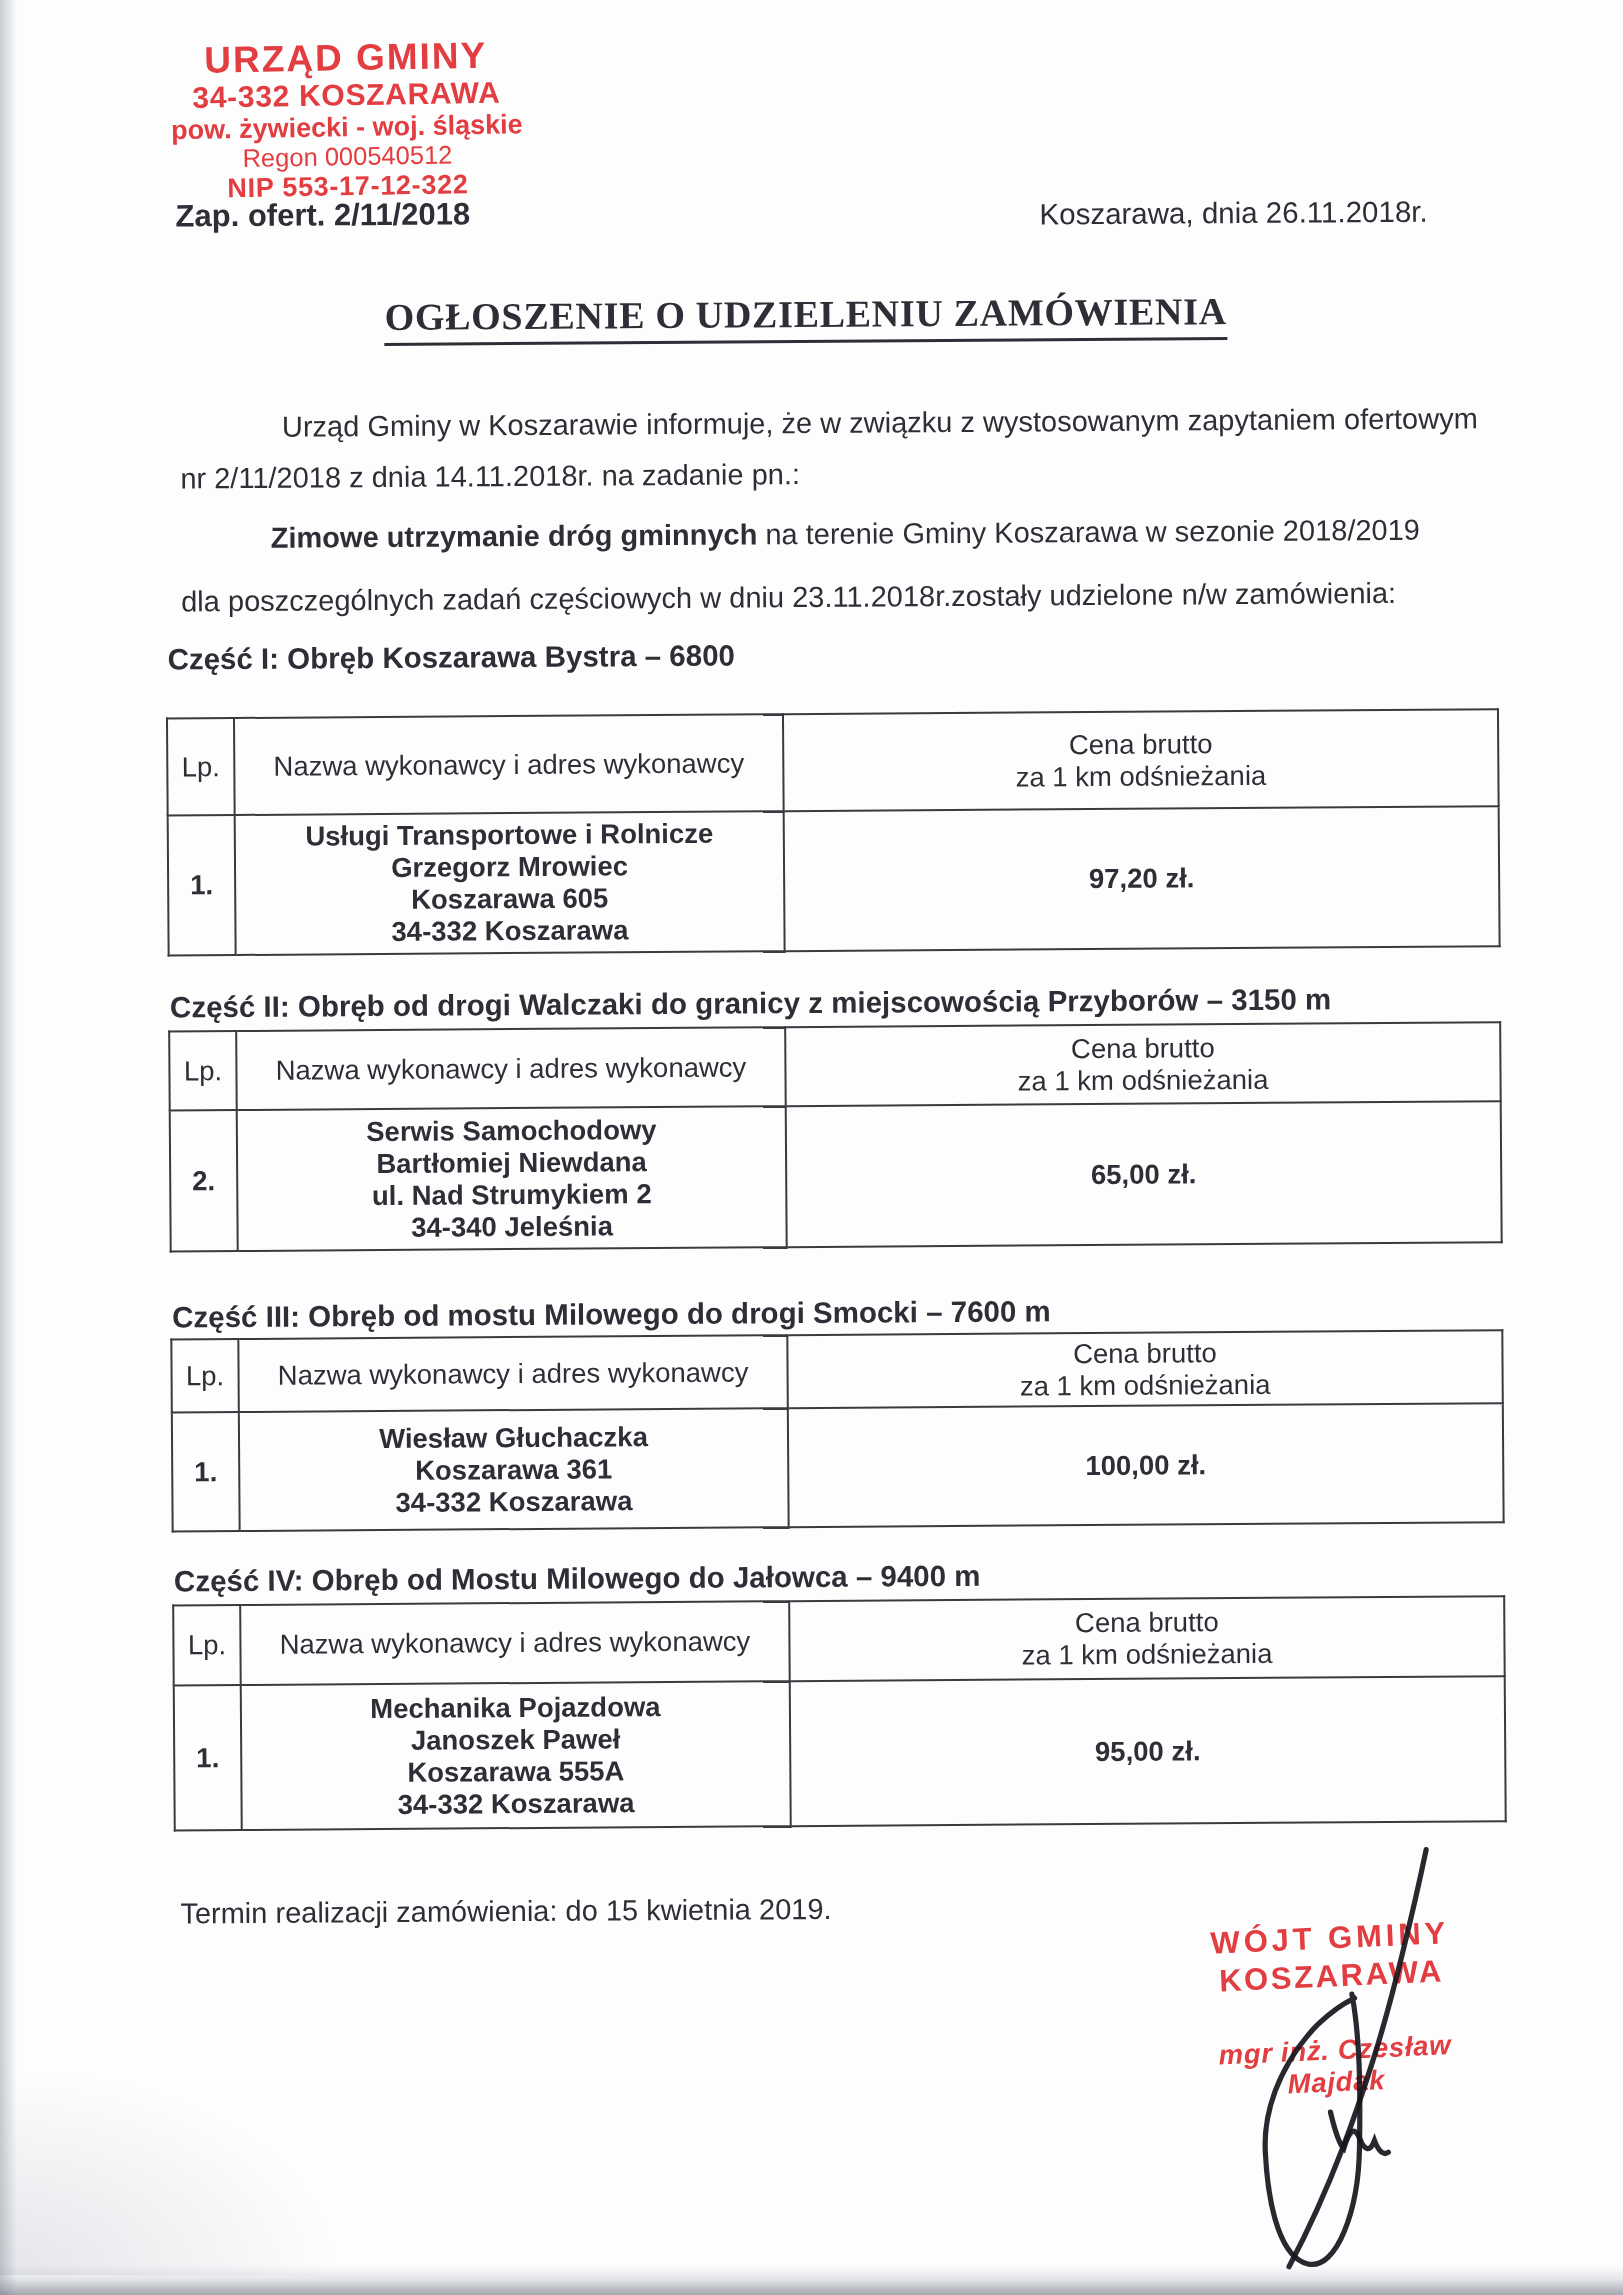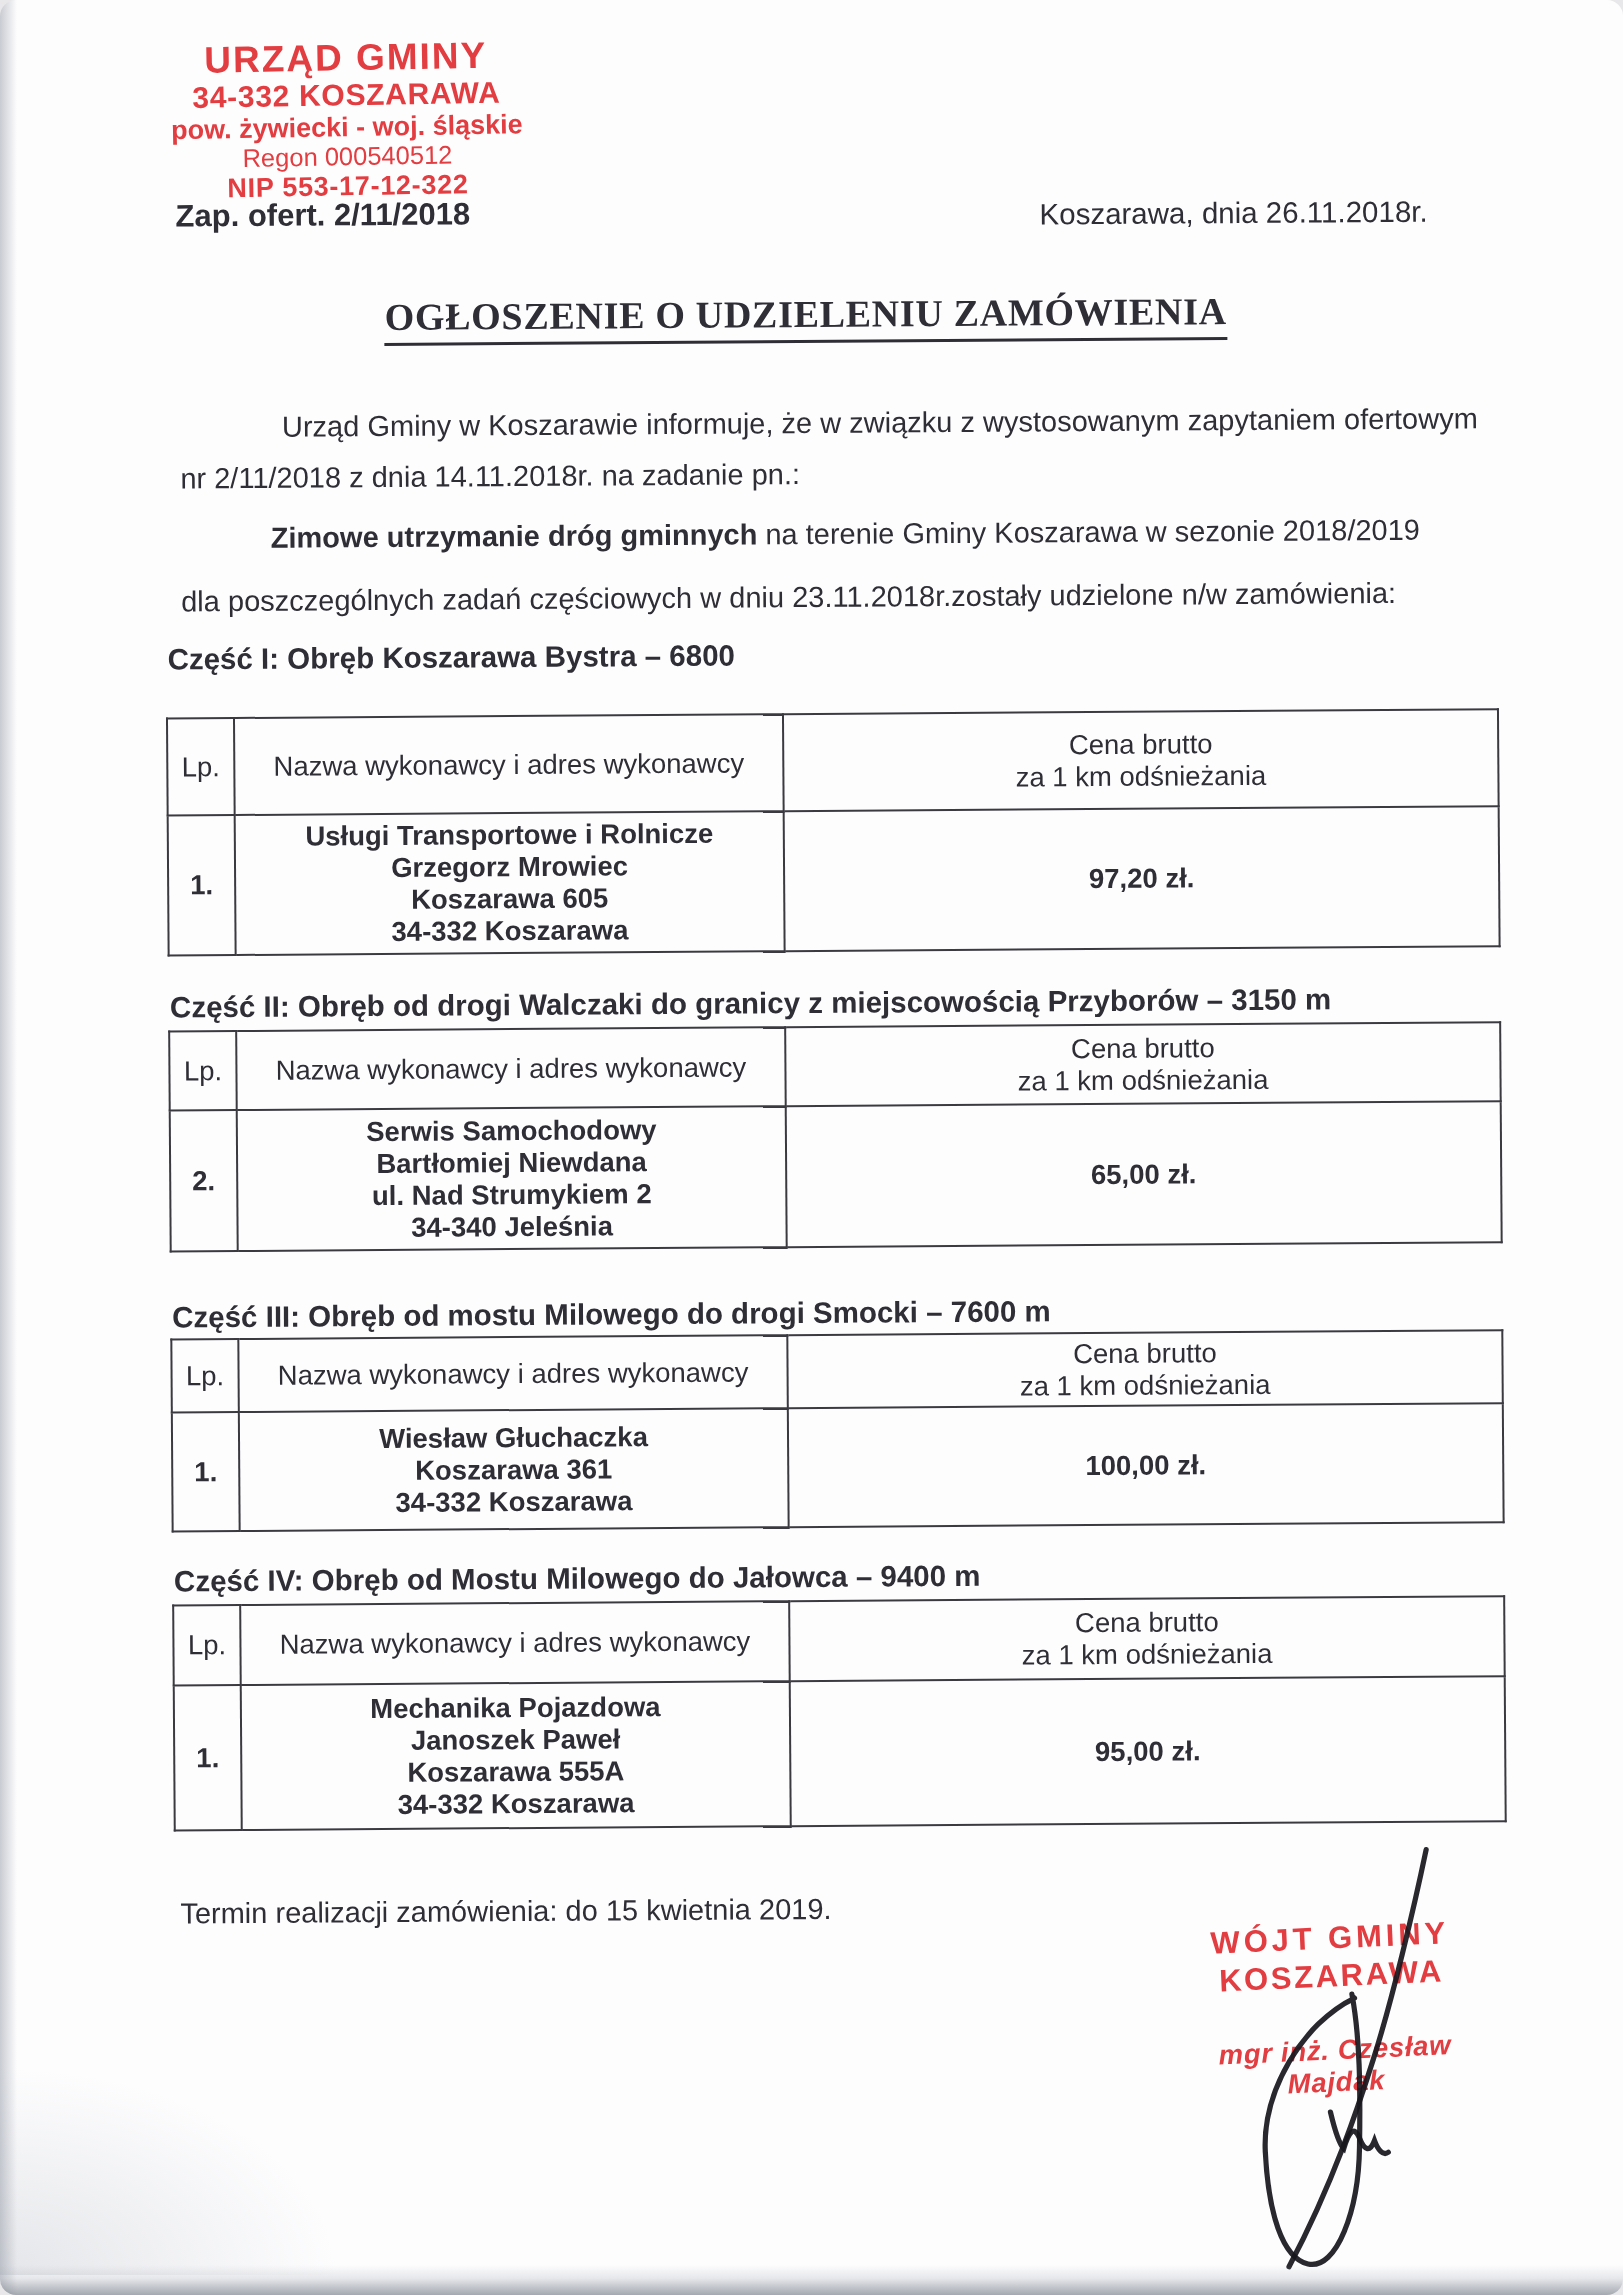--- a/index.html
+++ b/index.html
@@ -1,21 +1,20 @@
 <!DOCTYPE html>
 <html lang="pl" style="font-size:10.5px"><head>
 <meta charset="utf-8">
 <style>
   html,body { margin:0; padding:0; background:#e8e8ea; }
   .page {
     position:relative; width:1623px; height:2295px;
     background:#fdfdfe; overflow:hidden;
     font-family:"Liberation Sans", sans-serif;
     color:#2f2e36;
-    border-radius:16px;
   }
   .content { position:absolute; inset:0; transform:rotate(-0.4deg); transform-origin:50% 50%; }
 
   
   .scan-left   { position:absolute; left:0; top:0; width:17px; height:100%;
                  background:linear-gradient(90deg, rgba(148,154,166,.5), rgba(148,154,166,0)); }
   .scan-bottom { position:absolute; left:0; bottom:0; width:100%; height:30px;
                  background:linear-gradient(0deg, rgba(116,122,134,.65), rgba(160,165,175,.25) 55%, rgba(160,165,175,0)); }
   .scan-smudge { position:absolute; left:0; bottom:19.6px; width:340px; height:209px;
                  background:radial-gradient(ellipse at 0% 100%, rgba(140,146,158,.22), transparent 70%); }

